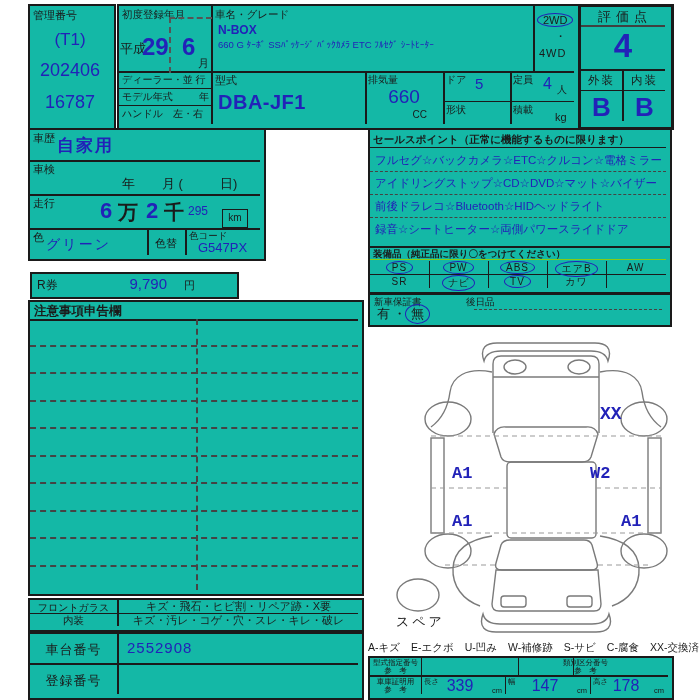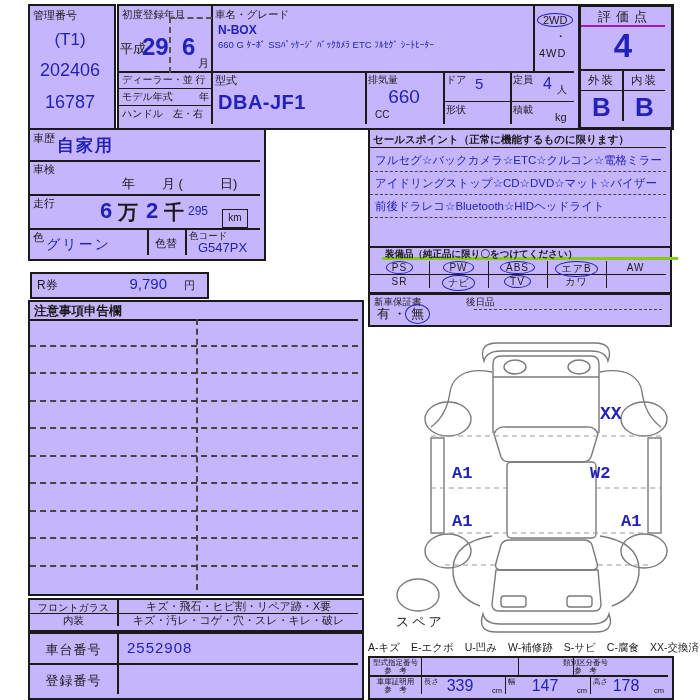--- a/index.html
+++ b/index.html
@@ -1,18 +1,18 @@
 <!DOCTYPE html>
 <html><head>
 <meta charset="utf-8">
 <style>
   html,body{margin:0;padding:0;background:#fff;}
   #sheet{position:relative;width:700px;height:700px;background:#ffffff;
     font-family:"Liberation Sans","DejaVu Sans",sans-serif;color:#1a1a1a;overflow:hidden;}
-  .box{position:absolute;border:2px solid #1a1a1a;background:#c4b5fd;}
+  .box{position:absolute;border:2px solid #1a1a1a;background:#14b8a6;}
   .thick{border-width:3px;}
   .abs{position:absolute;}
   .ln{position:absolute;background:#1a1a1a;}
   .lbl{position:absolute;font-size:11px;color:#1a1a1a;white-space:nowrap;}
   .blue{color:#2222b8;}
   .b{font-weight:bold;}
   .ctr{text-align:center;}
   .circ{display:inline-block;border:1.5px solid #2222b8;border-radius:50%;padding:0 5px;}
   .dashH{position:absolute;border-top:2px dashed #444;height:0;}
   .dashV{position:absolute;border-left:2px dashed #444;width:0;}
@@ -59,35 +59,35 @@
 
     <div class="abs" style="left:418px;top:7px;font-size:11px;"><span class="circ">2WD</span></div>
     <div class="abs" style="left:436px;top:23px;font-size:11px;">・</div>
     <div class="abs" style="left:420px;top:41px;font-size:11px;letter-spacing:1px;">4WD</div>
 
     <div class="lbl" style="left:96px;top:67px;">型式</div>
     <div class="abs blue b" style="left:99px;top:85px;font-size:20px;letter-spacing:0.5px;">DBA-JF1</div>
 
     <div class="lbl" style="left:249px;top:67px;font-size:10px;">排気量</div>
     <div class="abs blue ctr" style="left:246px;top:80px;width:78px;font-size:19px;">660</div>
-    <div class="abs" style="left:256px;top:103px;width:74px;font-size:10px;">CC</div>
+    <div class="abs" style="left:234px;top:103px;width:74px;text-align:right;font-size:10px;">CC</div>
 
     <div class="lbl" style="left:327px;top:67px;font-size:10px;">ドア</div>
     <div class="abs blue" style="left:356px;top:69px;font-size:15px;">5</div>
     <div class="lbl" style="left:327px;top:97px;font-size:10px;">形状</div>
 
     <div class="lbl" style="left:394px;top:67px;font-size:10px;">定員</div>
     <div class="abs blue" style="left:424px;top:69px;font-size:16px;">4</div>
     <div class="lbl" style="left:438px;top:77px;font-size:10px;">人</div>
     <div class="lbl" style="left:394px;top:97px;font-size:10px;">積載</div>
     <div class="abs" style="left:436px;top:105px;font-size:11px;">kg</div>
   </div>
 
   <div class="box thick" style="left:578px;top:4px;width:90px;height:120px;">
-    <div class="abs ctr" style="left:0;top:0;width:84px;height:20px;line-height:20px;font-size:13px;letter-spacing:5px;border-bottom:2px solid #a21caf;box-sizing:border-box;padding-left:4px;">評価点</div>
+    <div class="abs ctr" style="left:0;top:0;width:84px;height:20px;line-height:20px;font-size:13px;letter-spacing:5px;border-bottom:2px solid #404040;box-sizing:border-box;padding-left:4px;">評価点</div>
     <div class="abs blue b ctr" style="left:0;top:20px;width:84px;font-size:33px;">4</div>
     <div class="ln" style="left:0;top:62px;width:84px;height:2px;"></div>
     <div class="ln" style="left:41px;top:62px;width:2px;height:52px;"></div>
     <div class="ln" style="left:0;top:83px;width:84px;height:1px;"></div>
     <div class="abs ctr" style="left:0;top:66px;width:41px;font-size:11.5px;letter-spacing:2px;">外装</div>
     <div class="abs ctr" style="left:43px;top:66px;width:41px;font-size:11.5px;letter-spacing:2px;">内装</div>
     <div class="abs blue b ctr" style="left:0;top:85px;width:41px;font-size:26px;">B</div>
     <div class="abs blue b ctr" style="left:43px;top:85px;width:41px;font-size:26px;">B</div>
   </div>
 
@@ -119,42 +119,43 @@
     <div class="lbl" style="left:159px;top:100px;font-size:9.5px;">色コード</div>
     <div class="abs blue ctr" style="left:155px;top:110px;width:75px;font-size:13px;">G547PX</div>
   </div>
 
 
   <div class="box" style="left:368px;top:128px;width:300px;height:116px;">
     <div class="abs" style="left:0;top:0;width:296px;height:18px;line-height:18px;font-size:10.5px;font-weight:600;padding-left:3px;border-bottom:1.5px solid #1a1a1a;box-sizing:border-box;">セールスポイント（正常に機能するものに限ります）</div>
     <div class="abs blue" style="left:0;top:42px;width:296px;height:23px;line-height:22px;font-size:11.5px;padding-left:5px;box-sizing:border-box;border-bottom:1.5px dashed #444;">アイドリングストップ☆CD☆DVD☆マット☆バイザー</div>
     <div class="abs blue" style="left:0;top:19px;width:296px;height:23px;line-height:22px;font-size:11.5px;padding-left:5px;box-sizing:border-box;border-bottom:1.5px dashed #444;">フルセグ☆バックカメラ☆ETC☆クルコン☆電格ミラー</div>
     <div class="abs blue" style="left:0;top:65px;width:296px;height:23px;line-height:22px;font-size:11.5px;padding-left:5px;box-sizing:border-box;border-bottom:1.5px dashed #444;">前後ドラレコ☆Bluetooth☆HIDヘッドライト</div>
+    <div class="abs blue" style="left:0;top:88px;width:296px;height:23px;line-height:22px;font-size:11.5px;padding-left:5px;box-sizing:border-box;">録音☆シートヒーター☆両側パワースライドドア</div>
   </div>
 
   <div class="box" style="left:368px;top:246px;width:300px;height:44px;">
-    <div class="abs" style="left:12px;top:0;width:296px;height:12px;line-height:12px;font-size:9.5px;font-weight:600;padding-left:3px;border-bottom:3px solid #84cc16;box-sizing:border-box;">装備品（純正品に限り〇をつけてください）</div>
+    <div class="abs" style="left:0;top:0;width:296px;height:12px;line-height:12px;font-size:9.5px;font-weight:600;padding-left:3px;border-bottom:1px solid #84cc16;box-sizing:border-box;">装備品（純正品に限り〇をつけてください）</div>
     <div class="ln" style="left:0;top:26px;width:296px;height:1px;"></div>
     <div class="ln" style="left:59px;top:13px;width:1px;height:27px;"></div>
     <div class="ln" style="left:118px;top:13px;width:1px;height:27px;"></div>
     <div class="ln" style="left:177px;top:13px;width:1px;height:27px;"></div>
     <div class="ln" style="left:236px;top:13px;width:1px;height:27px;"></div>
     <div class="abs ctr" style="left:0;top:13px;width:59px;font-size:10px;"><span class="circ circ-on" style="font-size:10px;letter-spacing:1px;">PS</span></div>
     <div class="abs ctr" style="left:59px;top:13px;width:59px;font-size:10px;"><span class="circ" style="font-size:10px;letter-spacing:1px;">PW</span></div>
     <div class="abs ctr" style="left:118px;top:13px;width:59px;font-size:10px;"><span class="circ" style="font-size:10px;letter-spacing:1px;">ABS</span></div>
     <div class="abs ctr" style="left:177px;top:13px;width:59px;font-size:10px;"><span class="circ" style="font-size:10px;letter-spacing:1px;">エアB</span></div>
     <div class="abs ctr" style="left:236px;top:13px;width:59px;font-size:10px;letter-spacing:1px;line-height:13px;">AW</div>
     <div class="abs ctr" style="left:0;top:27px;width:59px;font-size:10px;letter-spacing:1px;line-height:13px;">SR</div>
     <div class="abs ctr" style="left:59px;top:27px;width:59px;font-size:10px;"><span class="circ" style="font-size:10px;">ナビ</span></div>
     <div class="abs ctr" style="left:118px;top:27px;width:59px;font-size:10px;"><span class="circ" style="font-size:10px;letter-spacing:1px;">TV</span></div>
     <div class="abs ctr" style="left:177px;top:27px;width:59px;font-size:10px;letter-spacing:1px;line-height:13px;">カワ</div>
     <div class="abs ctr" style="left:236px;top:27px;width:59px;font-size:10px;line-height:13px;"></div>
   </div>
 
-  <div class="box" style="left:30px;top:272px;width:175px;height:23px;">
+  <div class="box" style="left:30px;top:272px;width:175px;height:23px;padding-left:30px;">
     <div class="lbl" style="left:5px;top:3px;font-size:12px;">R券</div>
     <div class="abs blue" style="left:40px;top:1px;width:95px;text-align:right;font-size:15px;">9,790</div>
     <div class="abs" style="left:152px;top:4px;font-size:11px;">円</div>
   </div>
 
   <div class="box" style="left:368px;top:293px;width:300px;height:30px;">
     <div class="lbl" style="left:4px;top:1px;font-size:9.5px;">新車保証書</div>
     <div class="lbl" style="left:96px;top:1px;font-size:9.5px;">後日品</div>
     <div class="abs" style="left:104px;top:14px;width:188px;border-top:1.5px dashed #444;"></div>
     <div class="abs" style="left:7px;top:10px;font-size:13px;">有</div>

